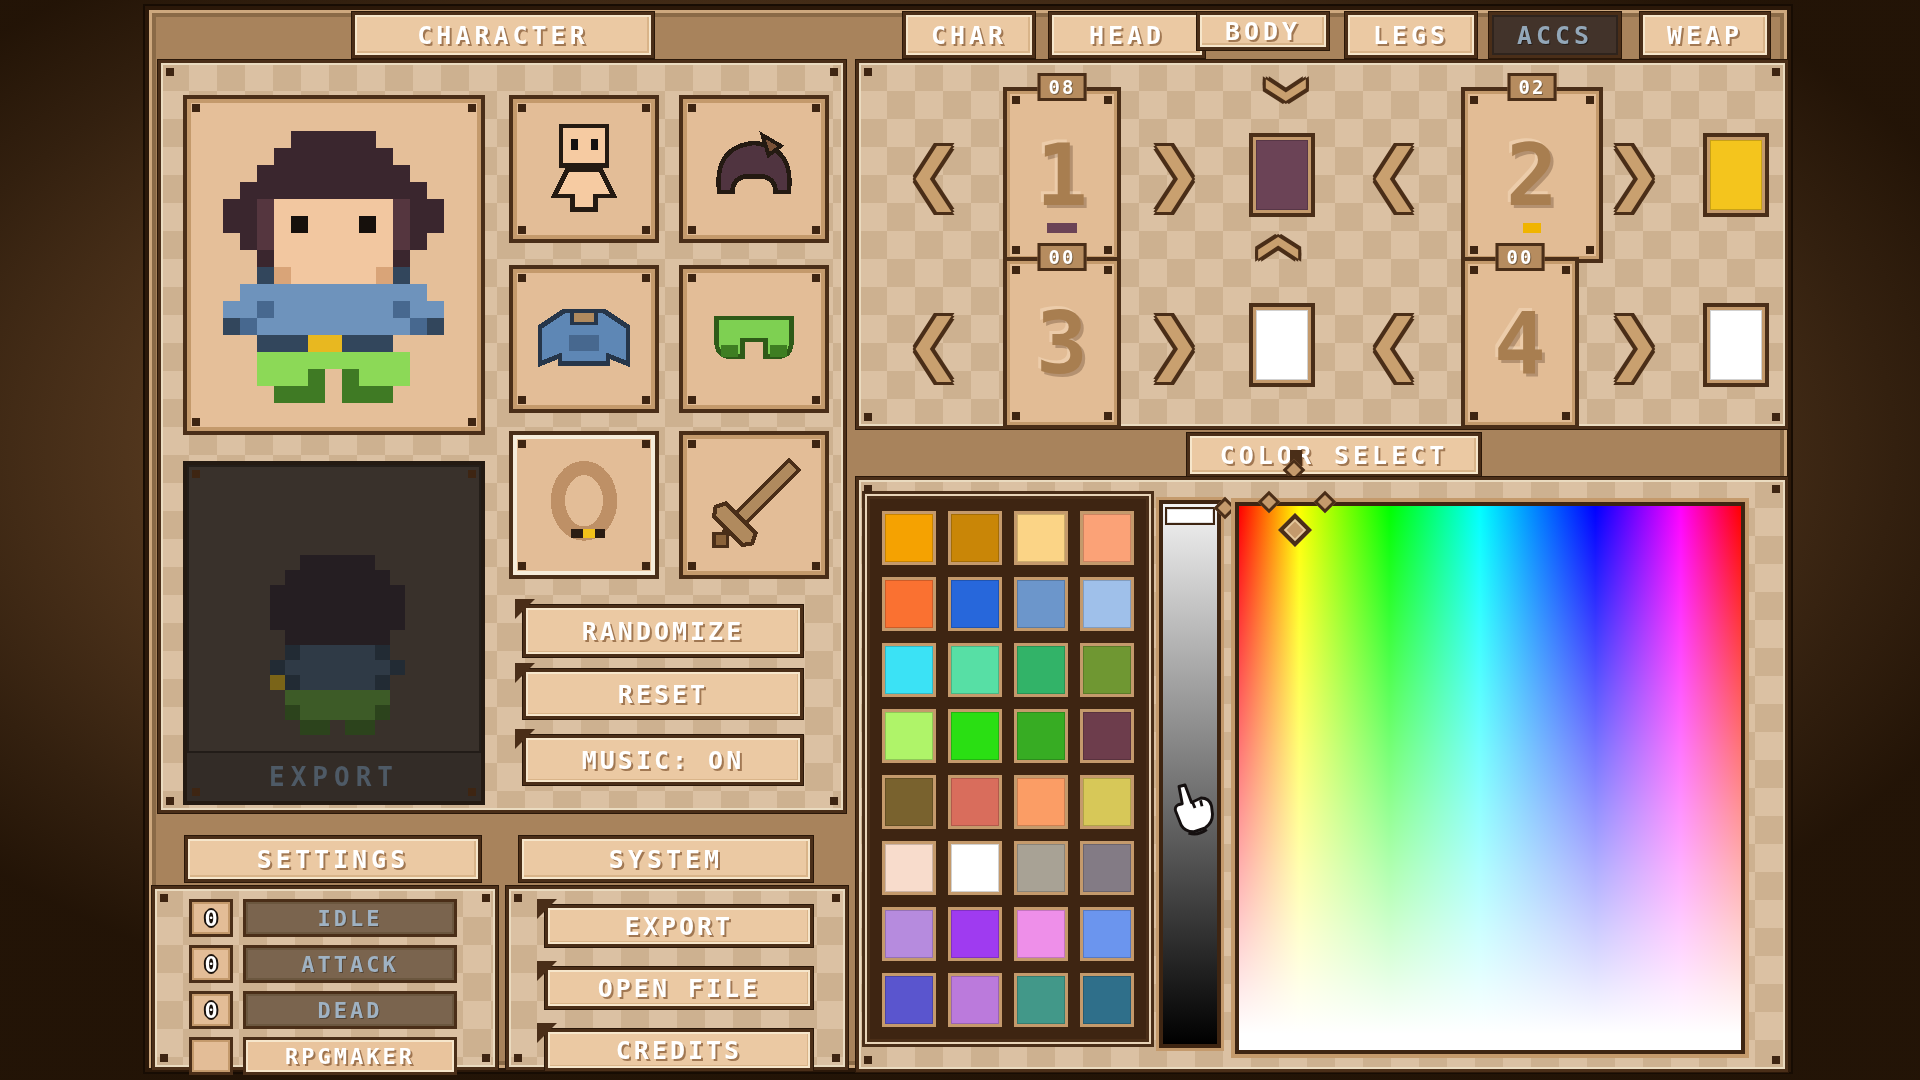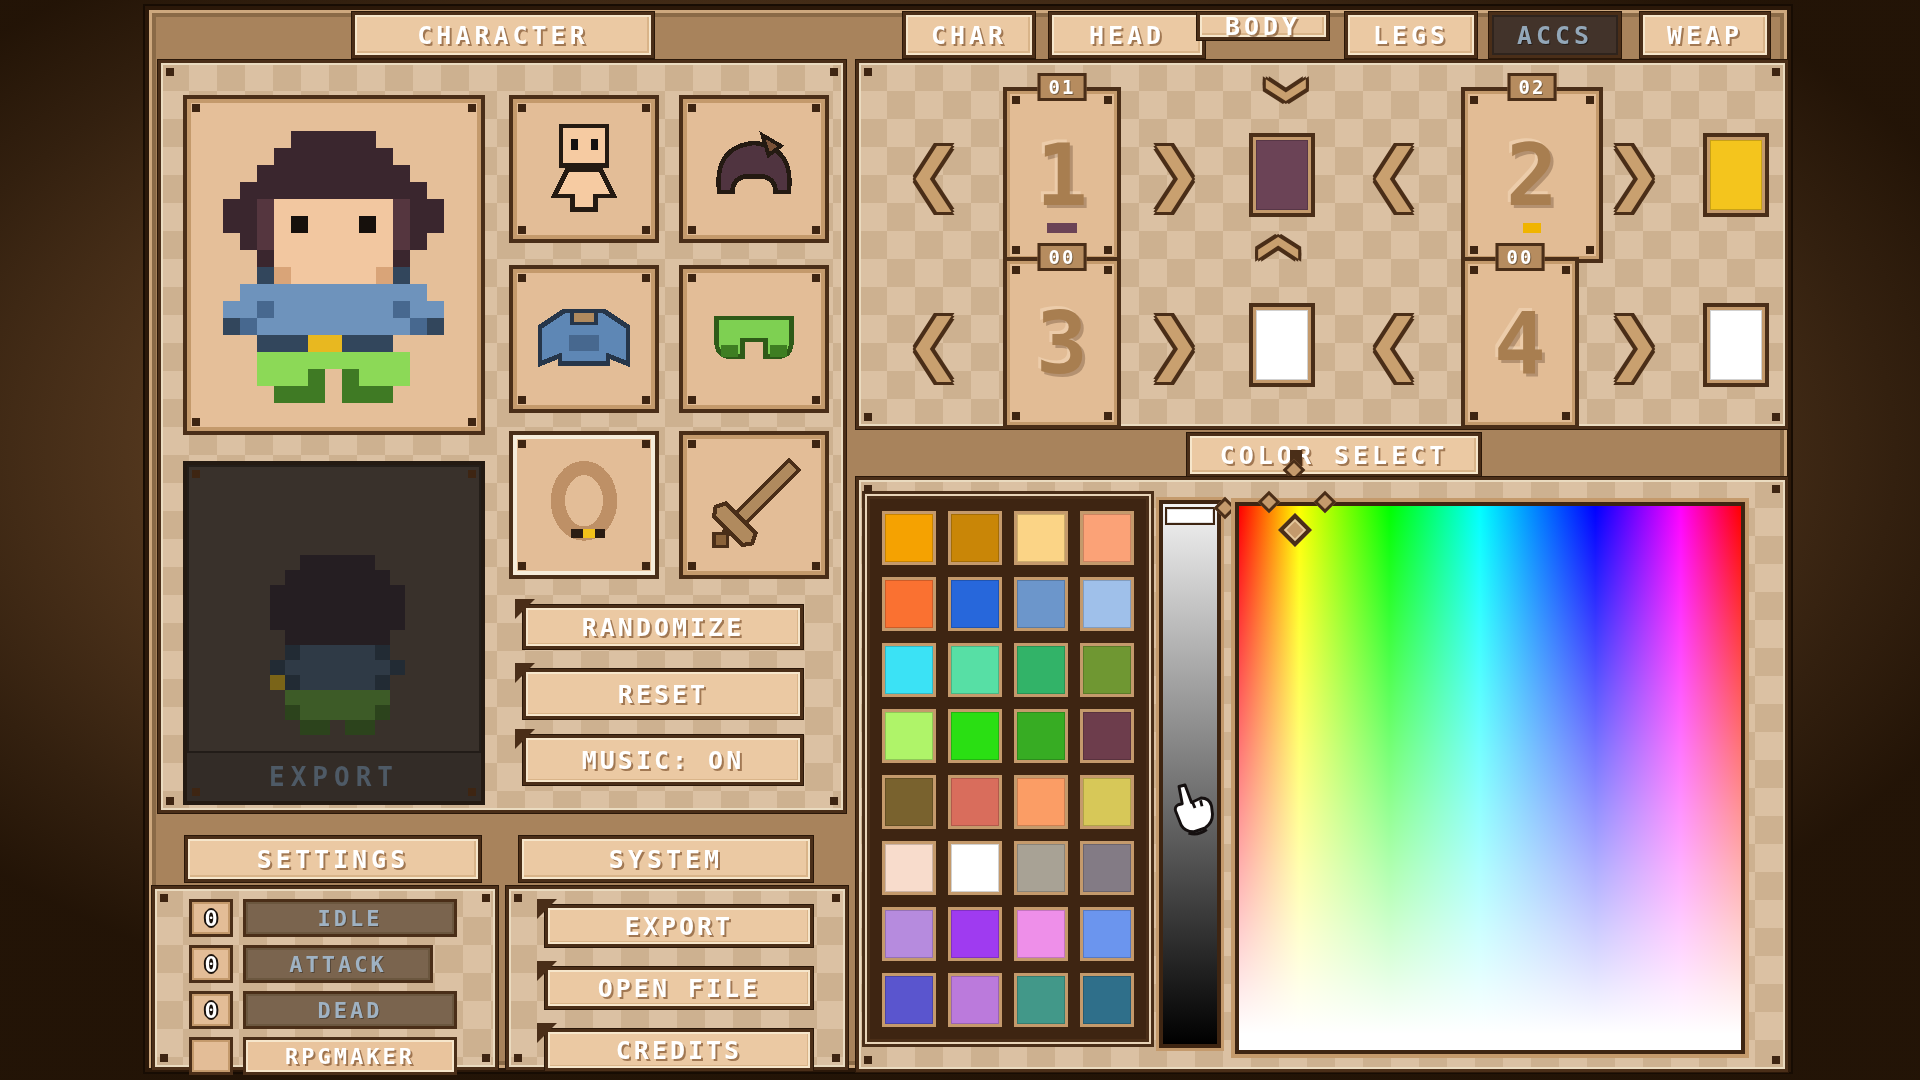--- a/index.html
+++ b/index.html
@@ -111,21 +111,21 @@
 <div class="plate" style="left:352px;top:12px;width:302px;height:46px">
   <span>CHARACTER</span>
 </div>
 
 <div class="plate tab" style="left:903px;top:12px;width:132px;height:46px">
     <span>CHAR</span>
   </div>
 <div class="plate tab" style="left:1049px;top:12px;width:156px;height:46px">
     <span>HEAD</span>
   </div>
-<div class="plate tab" style="left:1197px;top:12px;width:132px;height:28px">
+<div class="plate tab" style="left:1197px;top:12px;width:132px;height:38px">
     <span>BODY</span>
   </div>
 <div class="plate tab" style="left:1345px;top:12px;width:132px;height:46px">
     <span>LEGS</span>
   </div>
 <div class="plate tab active" style="left:1489px;top:12px;width:132px;height:46px">
     <span>ACCS</span>
   </div>
 <div class="plate tab" style="left:1640px;top:12px;width:130px;height:46px">
     <span>WEAP</span>
@@ -217,21 +217,21 @@
       </div>
     <div class="battler-bottom">
         <span>EXPORT</span>
       </div>
   <i class="dot tl"></i>
       <i class="dot tr"></i>
       <i class="dot bl"></i>
       <i class="dot br"></i>
     </div>
 
-  <div class="btn" style="left:362px;top:542px;width:280px;height:44px">
+  <div class="btn" style="left:362px;top:542px;width:280px;height:52px">
       <span>RANDOMIZE</span>
     </div>
   <div class="btn" style="left:362px;top:606px;width:280px;height:50px">
       <span>RESET</span>
     </div>
   <div class="btn" style="left:362px;top:672px;width:280px;height:50px">
       <span>MUSIC: ON</span>
     </div>
 <i class="dot tl"></i>
     <i class="dot tr"></i>
@@ -249,21 +249,21 @@
 <div class="panel dots" style="left:152px;top:886px;width:346px;height:184px">
   <div class="checkbox" style="left:34px;top:10px">
       <span>0</span>
     </div>
   <div class="srow-label dark" style="left:88px;top:10px;width:214px">
       <span>IDLE</span>
     </div>
   <div class="checkbox" style="left:34px;top:56px">
       <span>0</span>
     </div>
-  <div class="srow-label dark" style="left:88px;top:56px;width:190px">
+  <div class="srow-label dark" style="left:88px;top:56px;width:214px">
       <span>ATTACK</span>
     </div>
   <div class="checkbox" style="left:34px;top:102px">
       <span>0</span>
     </div>
   <div class="srow-label dark" style="left:88px;top:102px;width:214px">
       <span>DEAD</span>
     </div>
   <div class="checkbox" style="left:34px;top:148px">
       <span></span>
@@ -290,21 +290,21 @@
 <i class="dot tl"></i>
     <i class="dot tr"></i>
     <i class="dot bl"></i>
     <i class="dot br"></i>
   </div>
 
 <div class="panel dots" style="left:856px;top:60px;width:932px;height:369px">
 
   <div class="arrowbtn" style="left:44px;top:70px;width:62px;height:82px">❮</div>
   <div class="selframe dots" style="left:144px;top:24px;width:118px;height:176px">
-    <div class="badge"><span>01</span></div>
+    <div class="badge"><span>08</span></div>
     <div class="numeral">
         <span>1</span>
       </div>
     <div class="tick" style="background: rgb(107, 67, 86);"></div>
   <i class="dot tl"></i>
       <i class="dot tr"></i>
       <i class="dot bl"></i>
       <i class="dot br"></i>
     </div>
   <div class="arrowbtn" style="left:284px;top:70px;width:62px;height:82px">❯</div>

